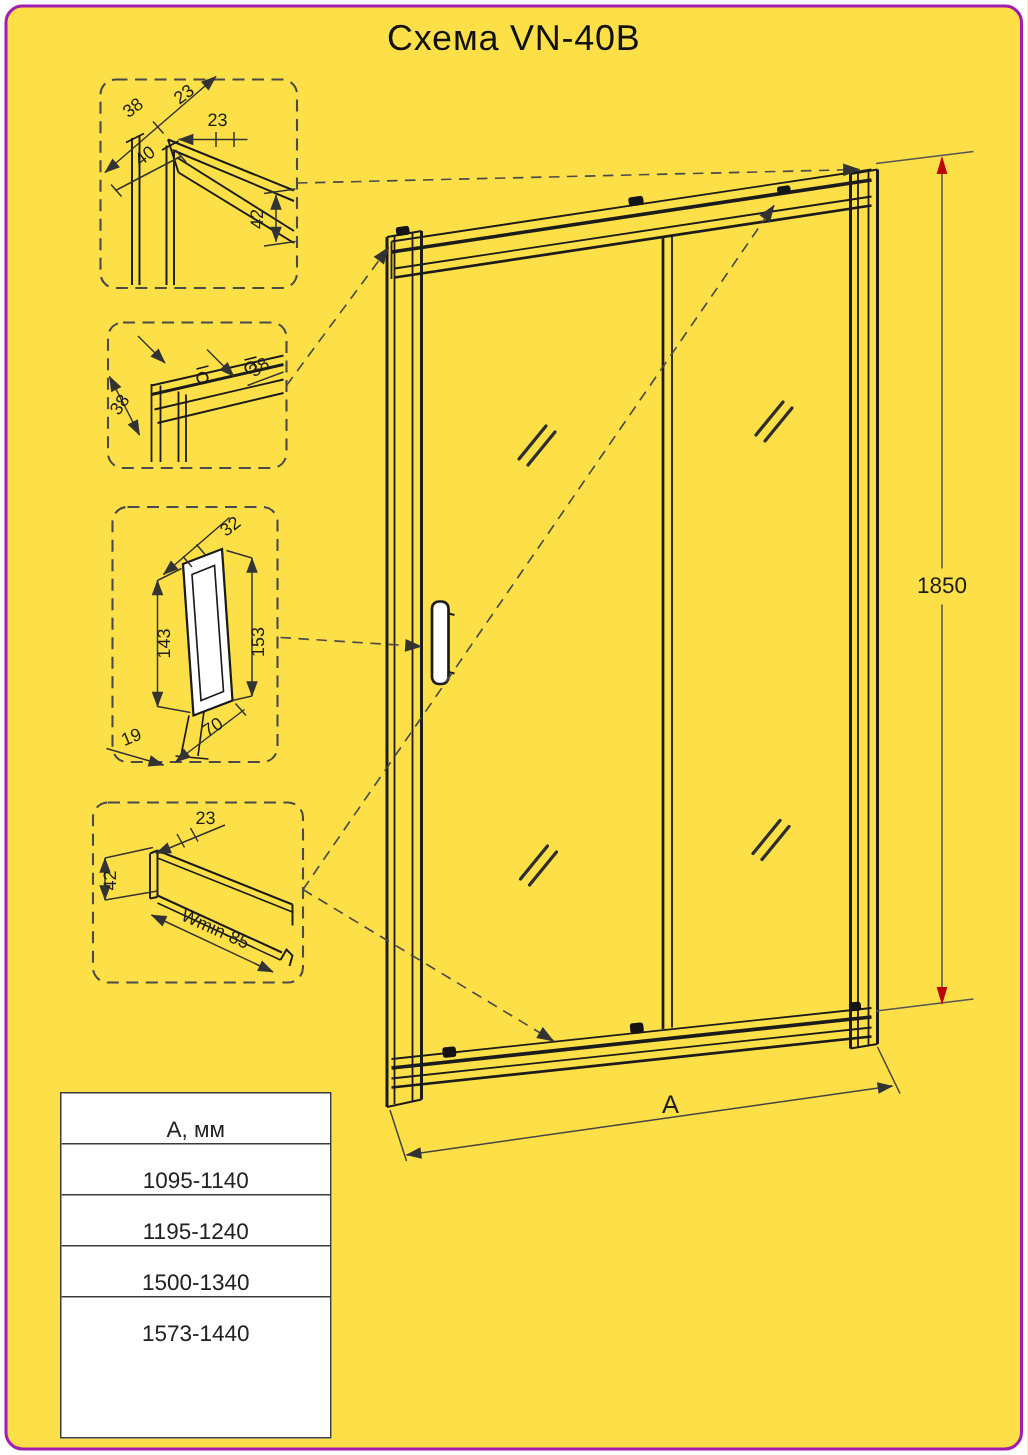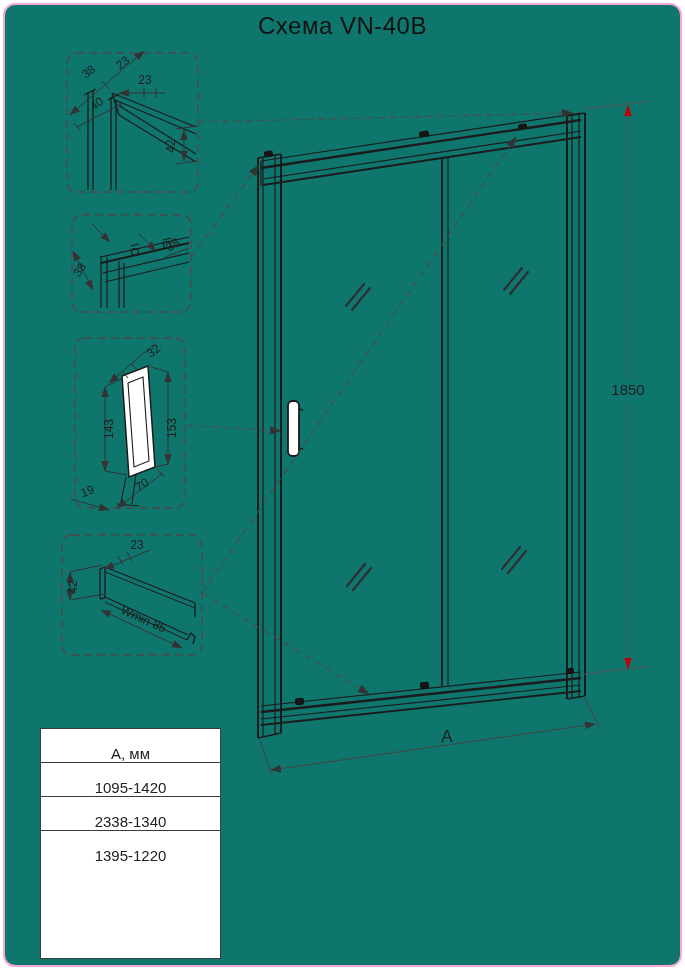--- a/index.html
+++ b/index.html
@@ -2,22 +2,22 @@
 <html><head>
 <meta charset="utf-8">
 <style>
   html,body{margin:0;padding:0;}
   body{
     width:685px;height:970px;position:relative;background:#fff;
     font-family:"Liberation Sans", sans-serif;color:#1d1d1d;
     -webkit-font-smoothing:antialiased;
   }
   .page{
-    position:absolute;inset:3px;border:2px solid #f9a8d4;border-radius:12px;
-    background:#0f766e;overflow:hidden;text-decoration:underline;
+    position:absolute;inset:3px;border:2px solid #a21caf;border-radius:12px;
+    background:#fde047;overflow:hidden;text-decoration:underline;
   }
   .title{
     position:absolute;top:7px;left:0;width:100%;text-align:center;
     font-size:24px;color:#111;letter-spacing:.5px;
   }
   svg{position:absolute;left:0;top:0;}
   .dim{font-size:12px;fill:#1d1d1d;}
   .dim-big{font-size:15px;fill:#1d1d1d;}
   .dim-A{font-size:17px;fill:#1d1d1d;}
   
@@ -252,17 +252,18 @@
         <line x1="96" y1="605" x2="177" y2="643" marker-start="url(#ah)" marker-end="url(#ah)"></line>
       </g>
       <text class="dim" x="132" y="544" text-anchor="middle">23</text>
       <text class="dim" x="72" y="582" text-anchor="middle" transform="rotate(-90 72 582)">42</text>
       <text class="dim" x="137" y="618" text-anchor="middle" transform="rotate(24 137 618)">Wmin-85</text>
     </g>
   </svg>
 
   <div class="stable">
     <div class="cell">А, мм</div>
-    <div class="cell">1095-1420</div>
-    <div class="cell">2338-1340</div>
-    <div class="cell">1395-1220</div>
+    <div class="cell">1095-1140</div>
+    <div class="cell">1195-1240</div>
+    <div class="cell">1500-1340</div>
+    <div class="cell">1573-1440</div>
   </div>
 </div>
 
 </body></html>

